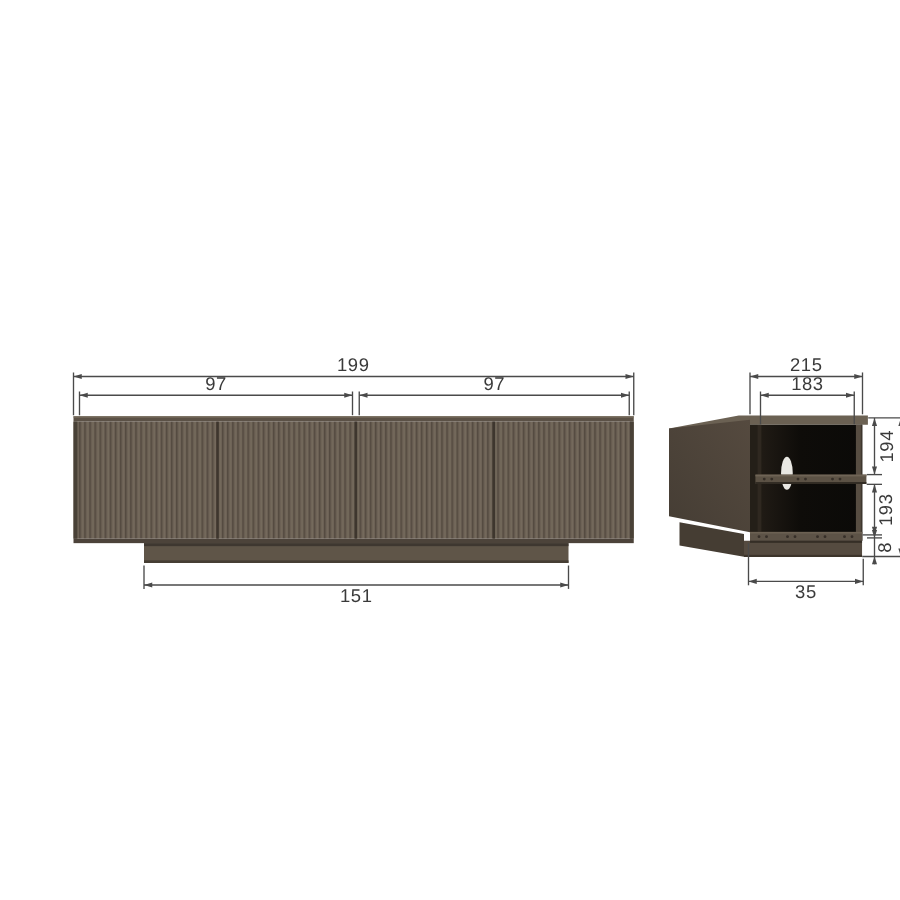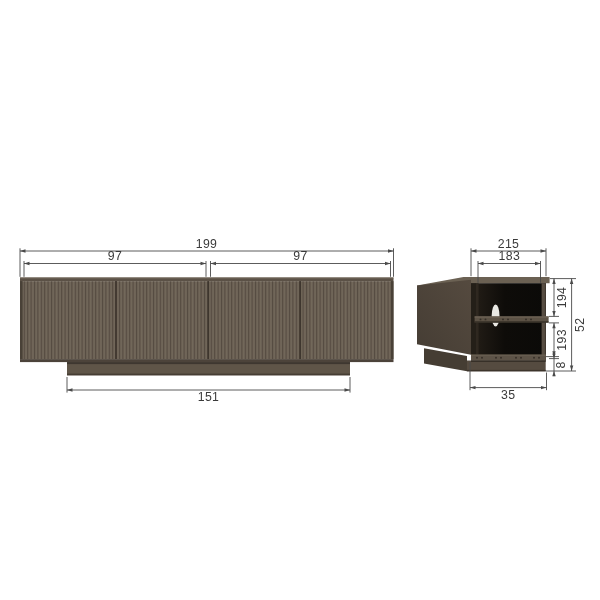--- a/index.html
+++ b/index.html
@@ -9,20 +9,21 @@
     height: 600px;
     background: #ffffff;
     overflow: hidden;
     font-family: "Liberation Sans", sans-serif;
   }
   #canvas-wrap {
     width: 492px;
     height: 600px;
     position: relative;
     background: #ffffff;
+    margin-left: 29px;
   }
   svg { display: block; }
   .dim line { stroke: #4a4a4a; stroke-width: 0.9; }
   .dim polygon { fill: #4a4a4a; stroke: none; }
   .dimtext {
     font-family: "Liberation Sans", sans-serif;
     font-size: 12.3px;
     fill: #3a3a3a;
     letter-spacing: 0.4px;
   }

